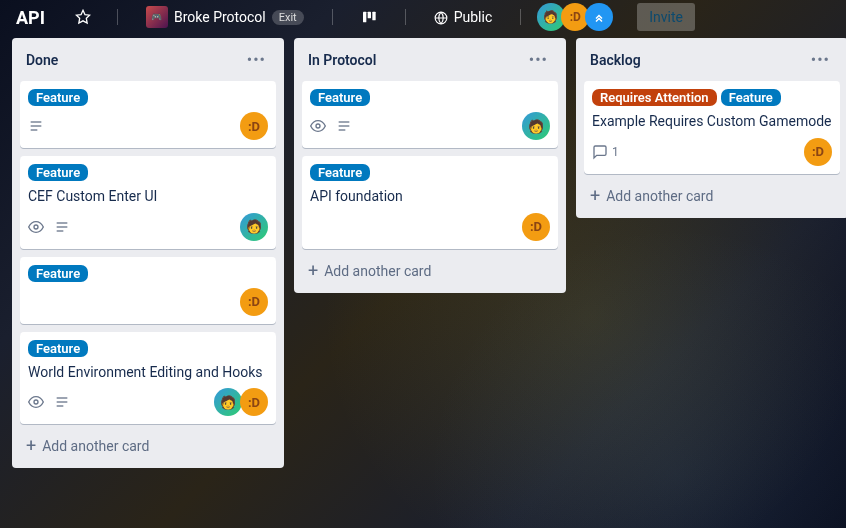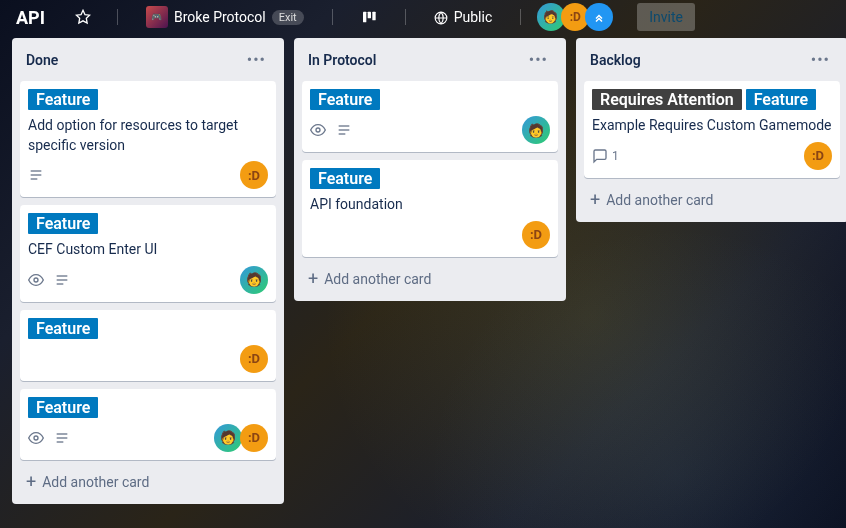--- a/index.html
+++ b/index.html
@@ -22,23 +22,23 @@
 .invite-btn{background:rgba(255,255,255,0.25);padding:6px 12px;border-radius:3px;color:#0c4a6e;font-size:14px;cursor:pointer;margin-left:4px}
 
 .board{display:flex;gap:10px;padding:4px 12px 12px 12px;align-items:flex-start;position:relative;z-index:2}
 .list{background:#ebecf0;border-radius:4px;width:272px;flex-shrink:0;padding:8px;display:flex;flex-direction:column;gap:8px}
 .list-hdr{display:flex;justify-content:space-between;align-items:center;padding:2px 6px}
 .list-title{font-size:14px;font-weight:600;color:#172b4d}
 .list-menu{color:#6b778c;cursor:pointer;padding:2px 4px;font-size:16px;letter-spacing:1px}
 
 .card{background:#fff;border-radius:4px;box-shadow:0 1px 0 rgba(9,30,66,0.25);padding:8px;cursor:pointer;position:relative}
 .labels{display:flex;gap:4px;margin-bottom:6px;flex-wrap:wrap}
-.label{font-size:16px;font-weight:600;color:#fff;padding:1px 8px;border-radius:1px}
+.label{font-size:13px;font-weight:600;color:#fff;padding:1px 8px;border-radius:7px}
 .lbl-feature{background:#0079bf}
-.lbl-attention{background:#404040}
+.lbl-attention{background:#c2410c}
 .card-title{font-size:14px;color:#172b4d;line-height:1.4;margin-bottom:4px}
 .badges{display:flex;align-items:center;gap:12px;margin-top:6px;min-height:28px}
 .badges-left{display:flex;align-items:center;gap:10px;color:#6b778c}
 .badges-left svg{width:16px;height:16px}
 .comment-badge{display:flex;align-items:center;gap:4px;font-size:12px}
 .card-avatars{display:flex;margin-left:auto}
 .card-av{width:28px;height:28px;border-radius:50%;margin-left:-2px;display:flex;align-items:center;justify-content:center;font-size:13px;font-weight:700}
 
 .add-card{display:flex;align-items:center;gap:6px;padding:6px;color:#5e6c84;font-size:14px;cursor:pointer;border-radius:3px}
 .plus{font-size:18px;line-height:14px}
@@ -96,21 +96,20 @@
   <div class="list">
     <div class="list-hdr">
       <span class="list-title">Done</span>
       <span class="list-menu">•••</span>
     </div>
 
     <div class="card">
       <div class="labels">
           <span class="label lbl-feature">Feature</span>
         </div>
-      <div class="card-title">Add option for resources to target specific version</div>
       <div class="badges">
         <div class="badges-left">
           <svg viewBox="0 0 24 24" fill="none" stroke="#6b778c" stroke-width="2">
               <line x1="4" y1="6" x2="20" y2="6"></line>
               <line x1="4" y1="12" x2="20" y2="12"></line>
               <line x1="4" y1="18" x2="14" y2="18"></line>
             </svg>
         </div>
         <div class="card-avatars">
             <span class="card-av av2">:D</span>
@@ -150,20 +149,21 @@
         <div class="card-avatars">
             <span class="card-av av2">:D</span>
           </div>
       </div>
     </div>
 
     <div class="card">
       <div class="labels">
           <span class="label lbl-feature">Feature</span>
         </div>
+      <div class="card-title">World Environment Editing and Hooks</div>
       <div class="badges">
         <div class="badges-left">
           <svg viewBox="0 0 24 24" fill="none" stroke="#6b778c" stroke-width="2">
               <path d="M1 12s4-8 11-8 11 8 11 8-4 8-11 8-11-8-11-8z"></path>
               <circle cx="12" cy="12" r="3"></circle>
             </svg>
           <svg viewBox="0 0 24 24" fill="none" stroke="#6b778c" stroke-width="2">
               <line x1="4" y1="6" x2="20" y2="6"></line>
               <line x1="4" y1="12" x2="20" y2="12"></line>
               <line x1="4" y1="18" x2="14" y2="18"></line>

